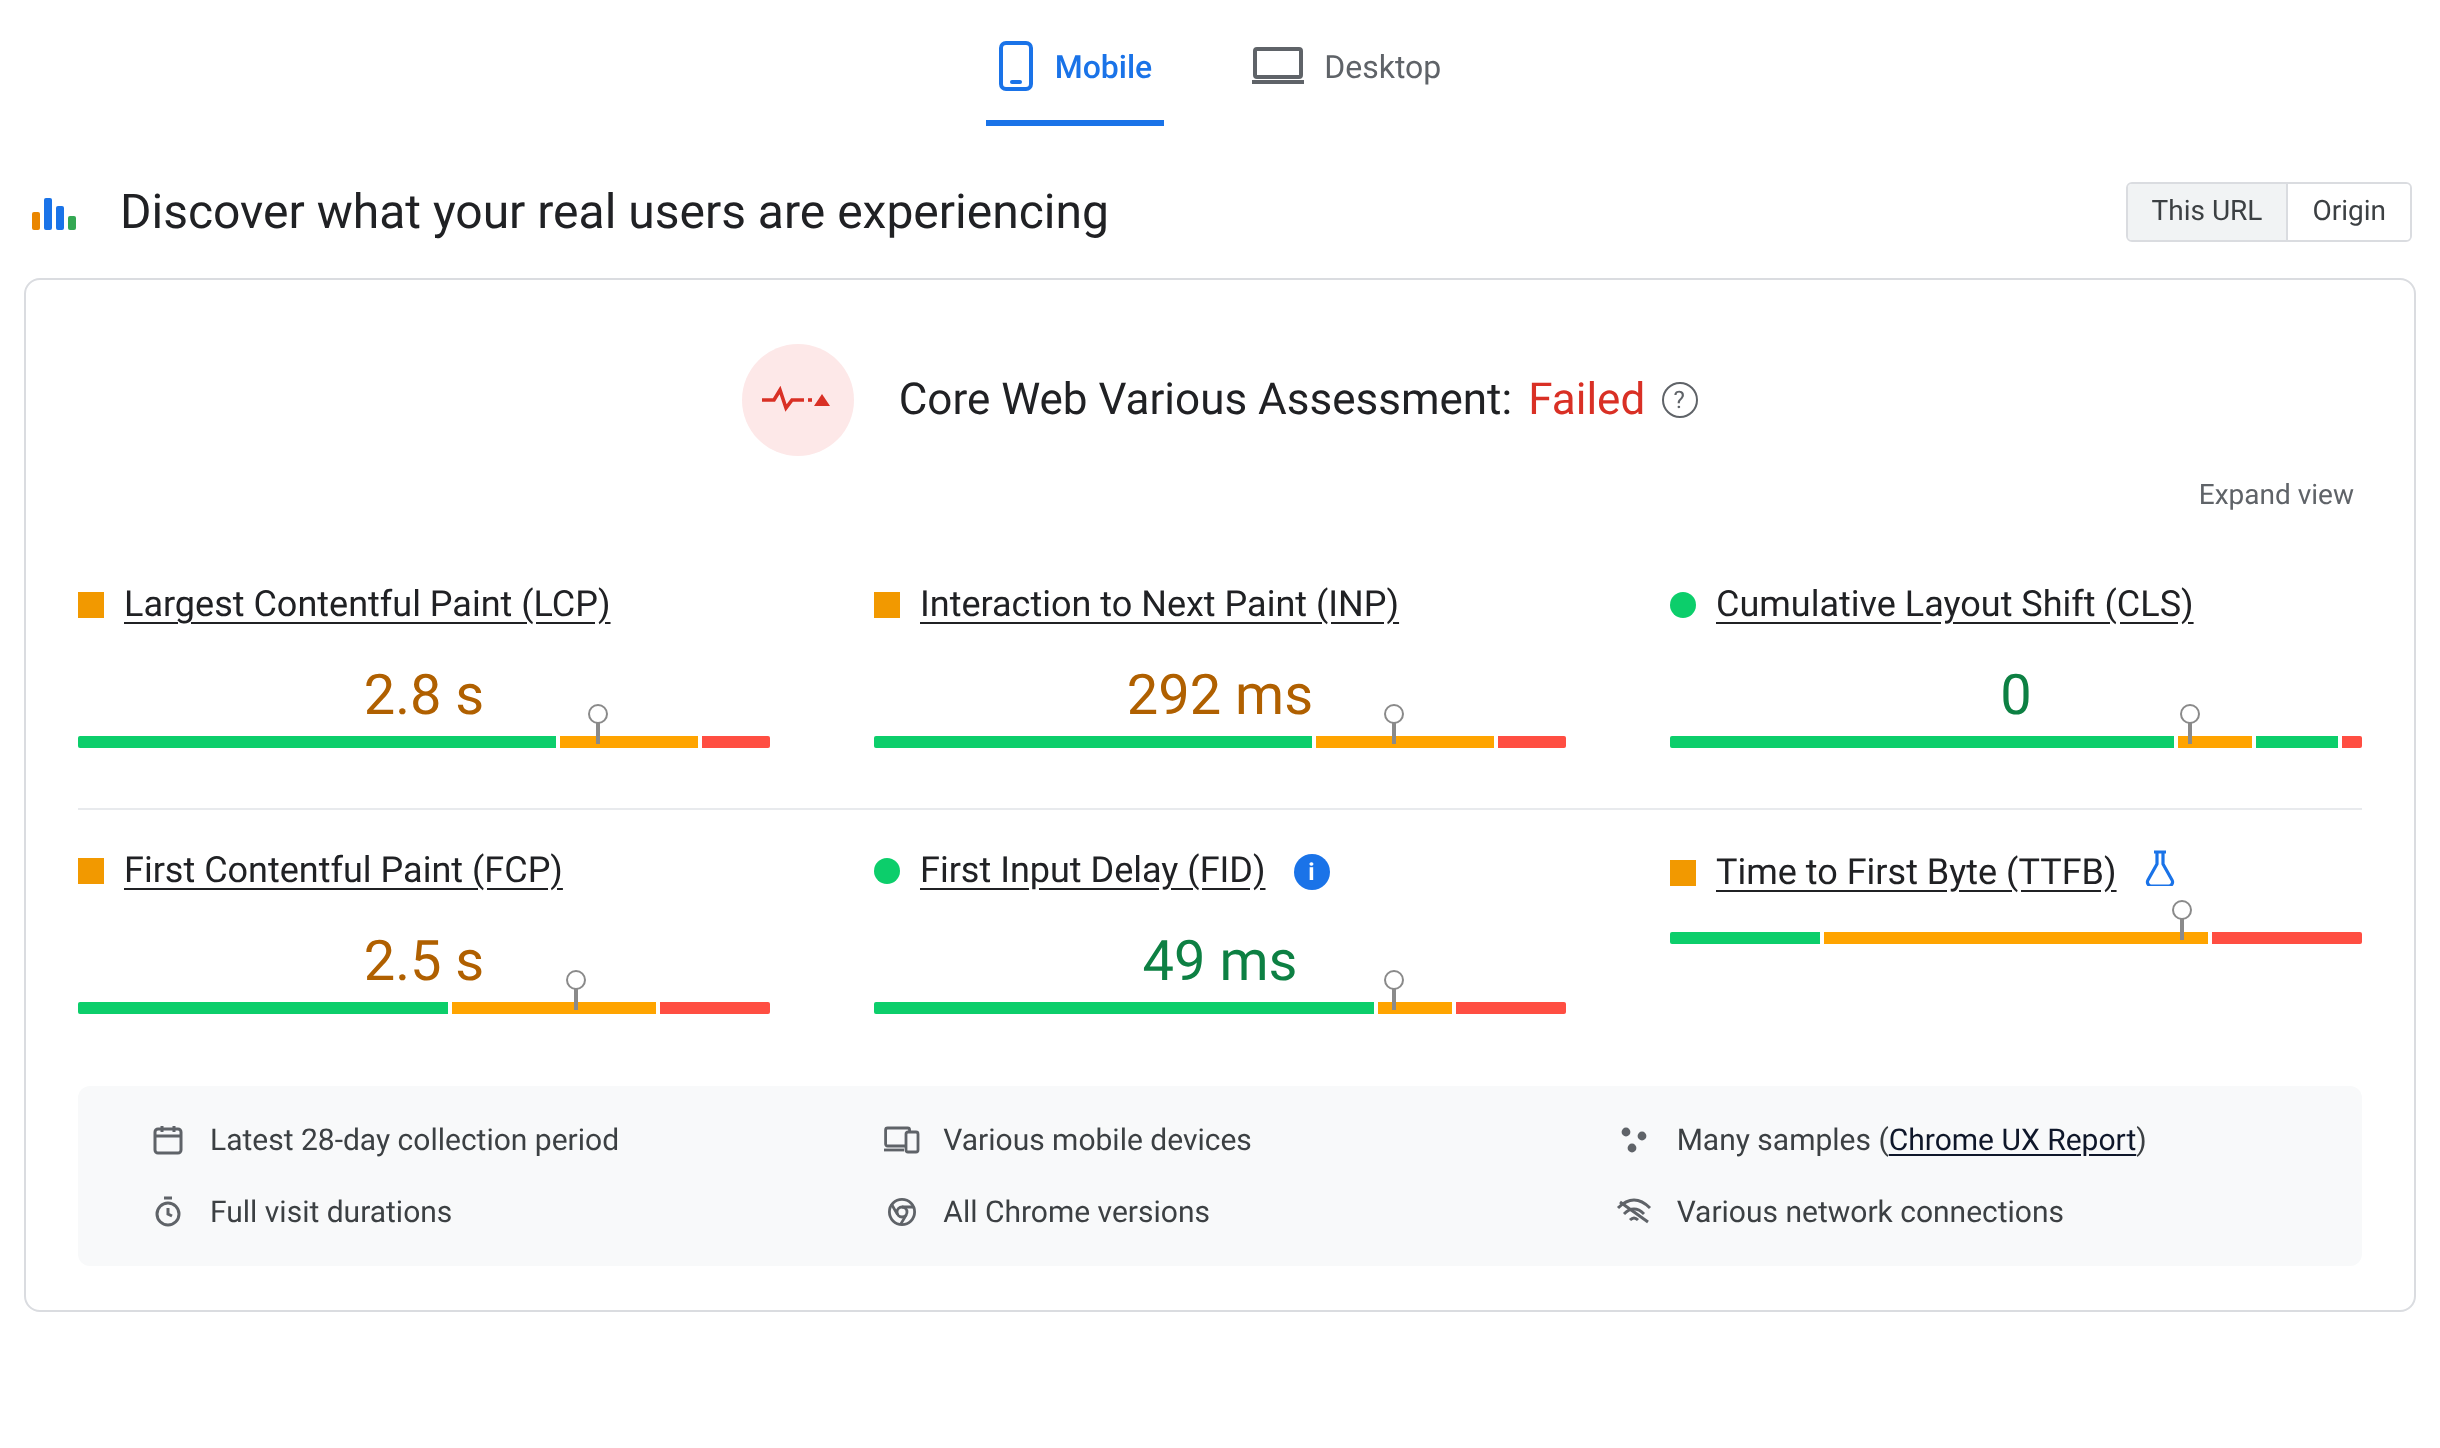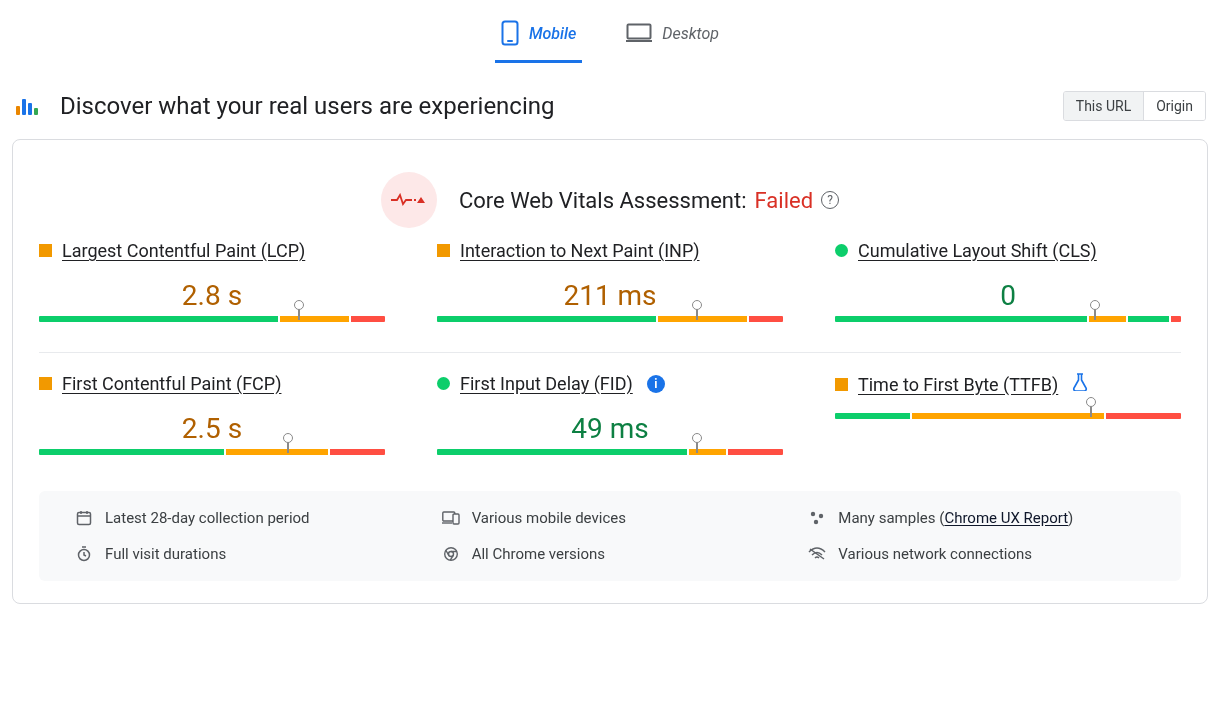--- a/index.html
+++ b/index.html
@@ -20,21 +20,20 @@
   }
   .tab {
     display: flex;
     align-items: center;
     gap: 10px;
     padding: 8px 6px 14px 6px;
     font-size: 16px;
     color: #5f6368;
     cursor: pointer;
     border-bottom: 3px solid transparent;
-    font-style: italic;
   }
   .tab.active {
     color: #1a73e8;
     border-bottom-color: #1a73e8;
     font-weight: 500;
   }
   .tab svg { display:block; }
   
   .header-row {
     display: flex;
@@ -256,26 +255,27 @@
 
   <div class="assessment">
     <div class="fail-circle">
       <svg width="36" height="14" viewBox="0 0 36 14">
           <polyline points="0,7 6,7 9,2 12,11 15,7 21,7" fill="none" stroke="#d93025" stroke-width="1.8"></polyline>
           <path d="M26 10 L30 4 L34 10 Z" fill="#d93025"></path>
           <line x1="23" y1="7" x2="25" y2="7" stroke="#d93025" stroke-width="1.8"></line>
         </svg>
     </div>
     <div class="assessment-text">
-      <span>Core Web Vitals Assessment:</span>
+      <span>Core Web Various Assessment:</span>
       <span class="fail">Failed</span>
       <span class="help-icon">?</span>
     </div>
   </div>
 
+  <div class="expand-row">Expand view</div>
 
   <div class="metrics-grid">
 
     <div class="metric">
       <div class="metric-header">
         <span class="status-sq orange"></span>
         <span class="metric-name">Largest Contentful Paint (LCP)</span>
       </div>
       <div class="metric-value-row"><span class="metric-value orange">2.8 s</span></div>
       <div class="bar-wrap">
@@ -286,21 +286,21 @@
             <div class="seg r" style="width:10%"></div>
           </div>
       </div>
     </div>
 
     <div class="metric">
       <div class="metric-header">
         <span class="status-sq orange"></span>
         <span class="metric-name">Interaction to Next Paint (INP)</span>
       </div>
-      <div class="metric-value-row"><span class="metric-value orange">211 ms</span></div>
+      <div class="metric-value-row"><span class="metric-value orange">292 ms</span></div>
       <div class="bar-wrap">
         <div class="pin" style="left:75%"></div>
         <div class="bar">
             <div class="seg g" style="width:64%"></div>
             <div class="seg o" style="width:26%"></div>
             <div class="seg r" style="width:10%"></div>
           </div>
       </div>
     </div>
 

